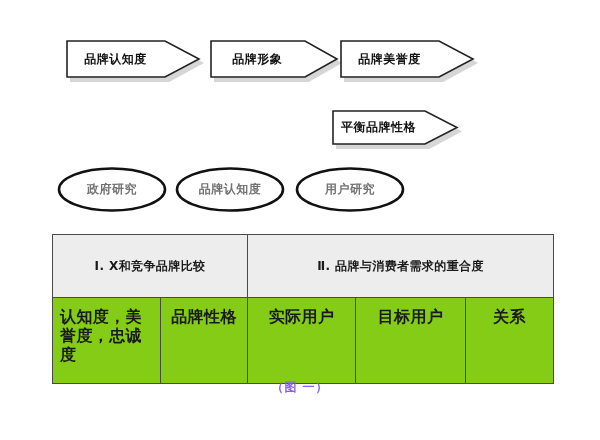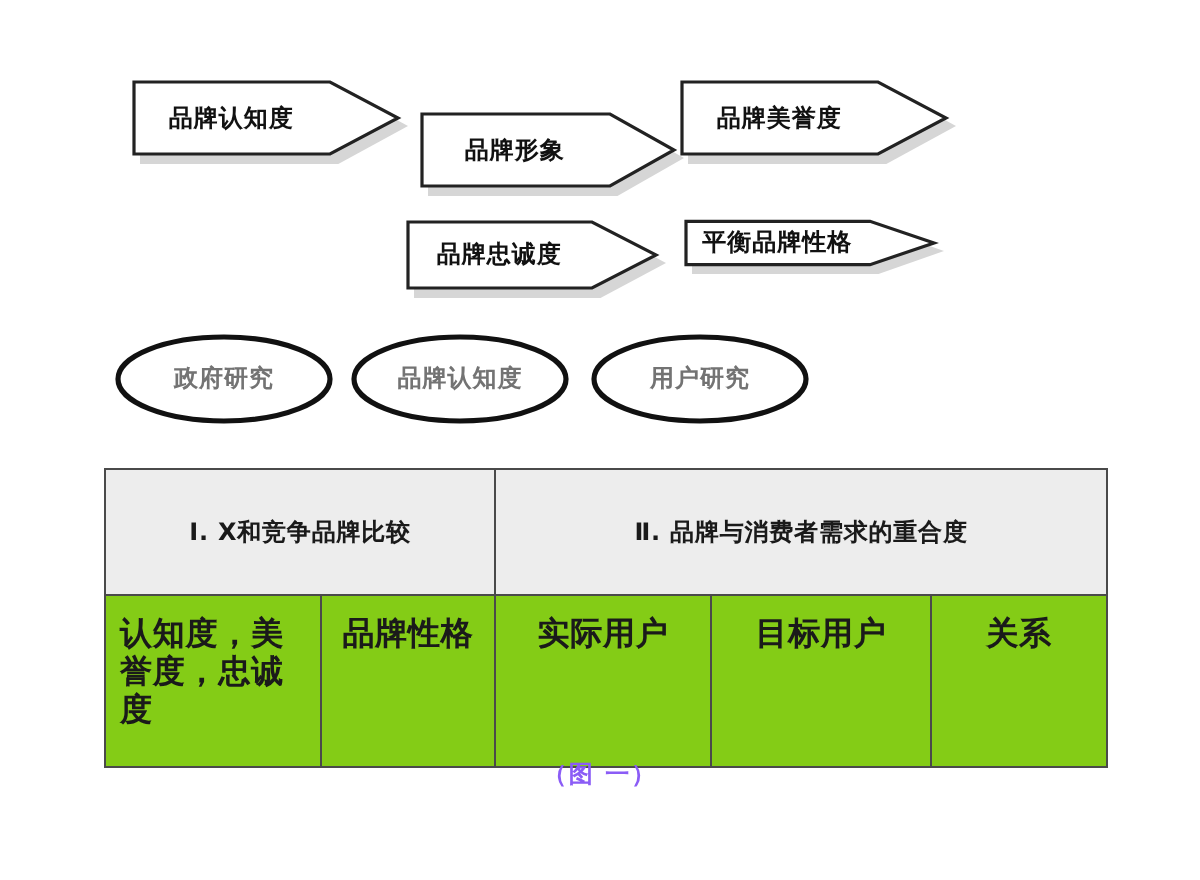--- a/index.html
+++ b/index.html
@@ -155,51 +155,42 @@
   <div class="arrow" style="left:66px; top:40px; width:134px; height:38px;">
     <div class="shadow"></div>
     <div class="body">
       <svg viewBox="0 0 134 38" preserveAspectRatio="none">
         <polygon points="1,1 99,1 133,19 99,37 1,37" fill="#ffffff" stroke="#222222" stroke-width="1.6" stroke-linejoin="miter" vector-effect="non-scaling-stroke"></polygon>
       </svg>
     </div>
     <div class="label">品牌认知度</div>
   </div>
 
-  <div class="arrow" style="left:210px; top:56px; width:128px; height:38px;">
+  <div class="arrow" style="left:210px; top:40px; width:128px; height:38px;">
     <div class="shadow"></div>
     <div class="body">
       <svg viewBox="0 0 128 38" preserveAspectRatio="none">
         <polygon points="1,1 95,1 127,19 95,37 1,37" fill="#ffffff" stroke="#222222" stroke-width="1.6" stroke-linejoin="miter" vector-effect="non-scaling-stroke"></polygon>
       </svg>
     </div>
     <div class="label">品牌形象</div>
   </div>
 
   <div class="arrow" style="left:340px; top:40px; width:134px; height:38px;">
     <div class="shadow"></div>
     <div class="body">
       <svg viewBox="0 0 134 38" preserveAspectRatio="none">
         <polygon points="1,1 99,1 133,19 99,37 1,37" fill="#ffffff" stroke="#222222" stroke-width="1.6" stroke-linejoin="miter" vector-effect="non-scaling-stroke"></polygon>
       </svg>
     </div>
     <div class="label">品牌美誉度</div>
   </div>
 
-  <div class="arrow" style="left:203px; top:110px; width:126px; height:35px;">
-    <div class="shadow"></div>
-    <div class="body">
-      <svg viewBox="0 0 126 35" preserveAspectRatio="none">
-        <polygon points="1,1 93,1 125,17.5 93,34 1,34" fill="#ffffff" stroke="#222222" stroke-width="1.6" stroke-linejoin="miter" vector-effect="non-scaling-stroke"></polygon>
-      </svg>
-    </div>
-    <div class="label">品牌忠诚度</div>
-  </div>
-
-  <div class="arrow" style="left:342px; top:110px; width:126px; height:23px;padding-left:38px;">
+
+  <div class="arrow" style="left:332px; top:110px; width:126px; height:35px;padding-left:38px;">
     <div class="shadow"></div>
     <div class="body">
       <svg viewBox="0 0 126 35" preserveAspectRatio="none">
         <polygon points="1,1 93,1 125,17.5 93,34 1,34" fill="#ffffff" stroke="#222222" stroke-width="1.6" stroke-linejoin="miter" vector-effect="non-scaling-stroke"></polygon>
       </svg>
     </div>
     <div class="label">平衡品牌性格</div>
   </div>
 
   <div class="ellipse" style="left:57px; top:167px; width:110px; height:45px;">

